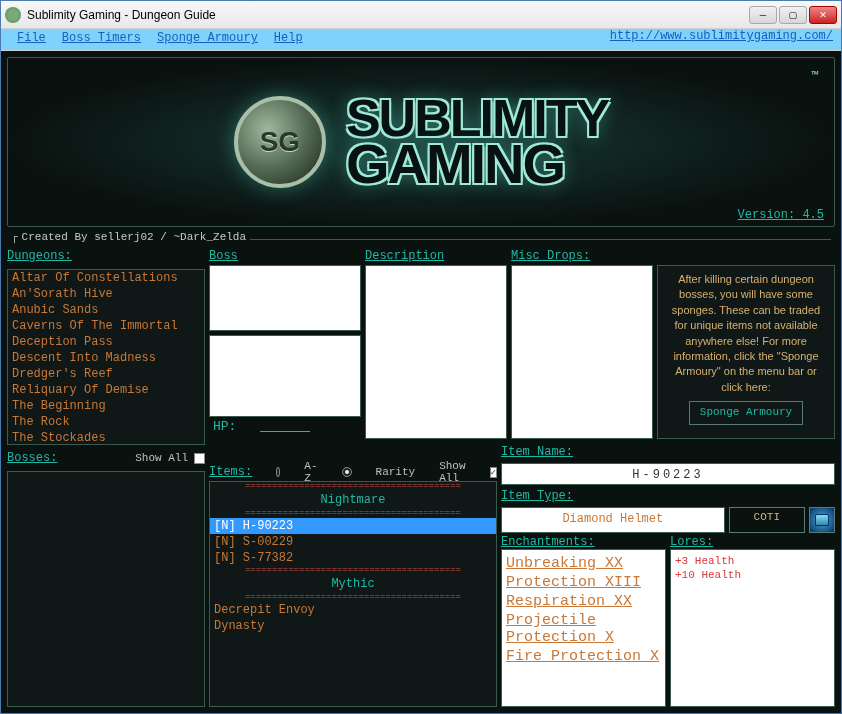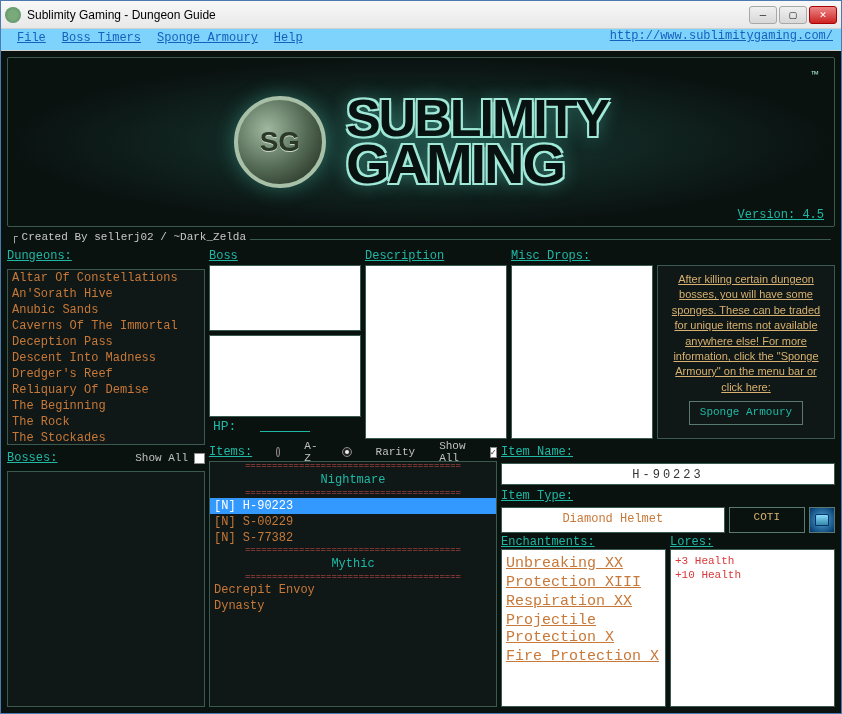--- a/index.html
+++ b/index.html
@@ -169,34 +169,33 @@
     .info-box {
       border: 1px solid #3a5a50;
       background: #0f1816;
       padding: 6px;
       font-size: 11px;
       color: #d8b070;
       font-family: Tahoma, sans-serif;
       text-align: center;
       line-height: 1.4;
       height: 174px;
-      text-decoration: underline;
     }
     .sponge-btn {
       display:inline-block;
       border: 1px solid #5a7a70;
       color: #1fb8a5;
       padding: 3px 10px;
       margin-top: 6px;
       font-family: "Courier New", monospace;
       cursor: pointer;
     }
     .hp-row { color:#1fb8a5; font-size:13px; display:flex; align-items:center; gap:24px; padding: 2px 4px; }
     .hp-line { border-bottom: 1px solid #1fb8a5; width: 50px; display:inline-block; height: 10px; }
-    .items-header { display:flex; align-items:center; gap:24px; font-size:12px; height:18px; }
+    .items-header { display:flex; align-items:center; gap:24px; font-size:12px; height:18px;margin-top:20px; }
     .radio { width:10px; height:10px; border-radius:50%; border:1px solid #888; display:inline-block; background:#222; }
     .radio.checked::after { content:""; display:block; width:4px; height:4px; border-radius:50%; background:#eee; margin:2px; }
     .checkbox { width:11px; height:11px; border:1px solid #888; display:inline-flex; background:#fff; align-items:center; justify-content:center; font-size:9px; }
     .checkbox.checked::after { content:"✓"; color:#333; font-weight:bold; }
     .rarity-header { color:#1fb8a5; text-align:center; padding:2px 0; font-size:12px; }
     .rarity-divider { color:#d85050; font-size:9px; text-align:center; overflow:hidden; line-height:1; }
     .coti-btn {
       border: 1px solid #5a7a70;
       color: #d8b070;
       padding: 3px 24px;

